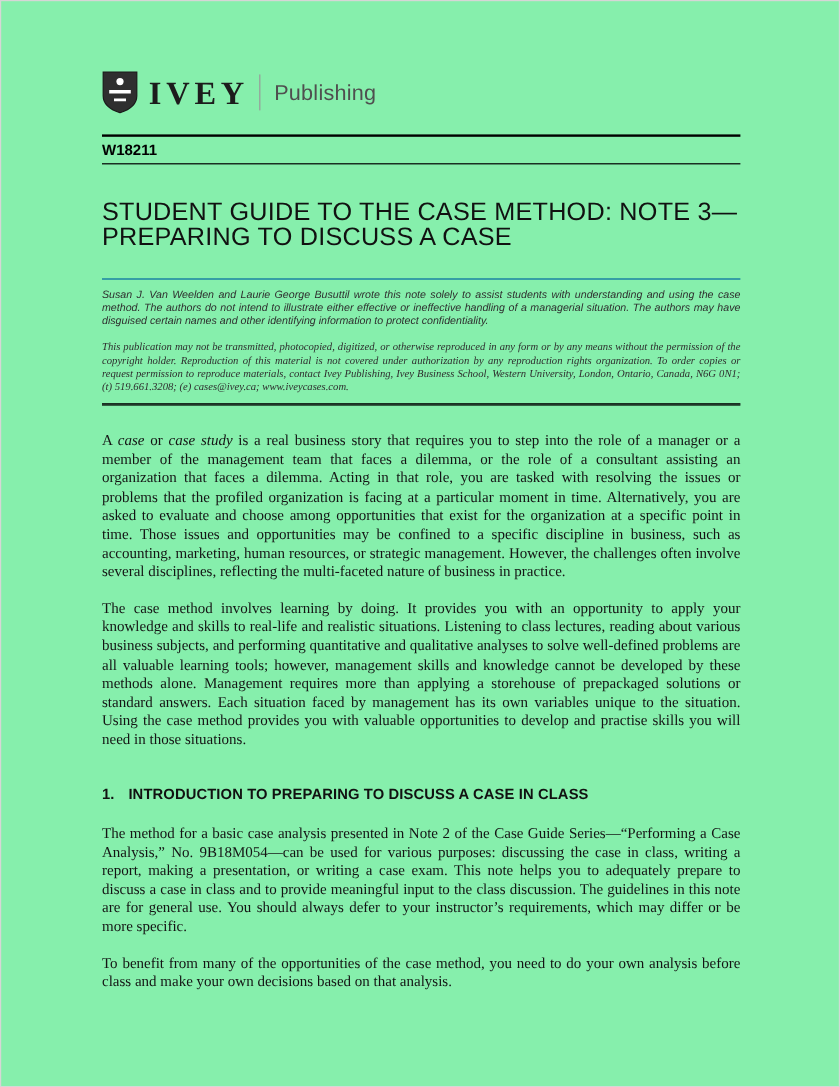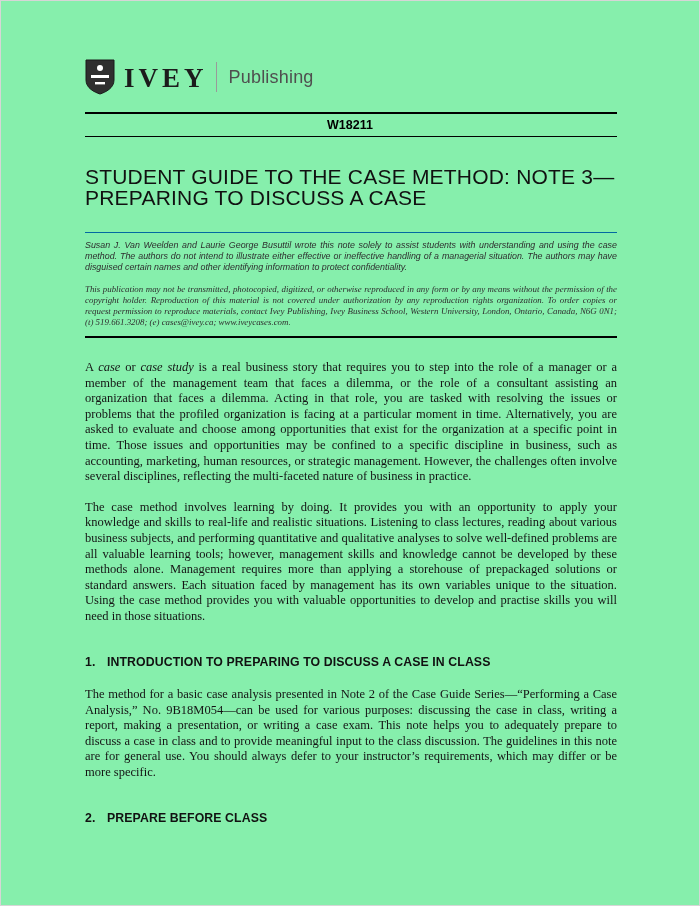--- a/index.html
+++ b/index.html
@@ -43,21 +43,21 @@
   .suffix {
     font-size: 18px;
     font-weight: 400;
     color: #4f4f4f;
     line-height: 1;
     letter-spacing: 0.2px;
   }
 
   .rule-thick { border: none; border-top: 2.5px solid #000; margin-top: 13px; }
   .doc-number {
-    text-align: center;
+    text-align: left;
     font-weight: bold;
     font-size: 12.5px;
     color: #000;
     padding: 4px 2px 4px 0;
   }
   .rule-mid { border: none; border-top: 1.5px solid #000; }
 
   
   .title {
     margin-top: 29px;
@@ -152,18 +152,18 @@
     <main class="body-text">
 
       <p class="body-para"><span>A </span><em>case</em><span> or </span><em>case study</em><span> is a real business story that requires you to step into the role of a manager or a member of the management team that faces a dilemma, or the role of a consultant assisting an organization that faces a dilemma. Acting in that role, you are tasked with resolving the issues or problems that the profiled organization is facing at a particular moment in time. Alternatively, you are asked to evaluate and choose among opportunities that exist for the organization at a specific point in time. Those issues and opportunities may be confined to a specific discipline in business, such as accounting, marketing, human resources, or strategic management. However, the challenges often involve several disciplines, reflecting the multi-faceted nature of business in practice.</span></p>
 
       <p class="body-para">The case method involves learning by doing. It provides you with an opportunity to apply your knowledge and skills to real-life and realistic situations. Listening to class lectures, reading about various business subjects, and performing quantitative and qualitative analyses to solve well-defined problems are all valuable learning tools; however, management skills and knowledge cannot be developed by these methods alone. Management requires more than applying a storehouse of prepackaged solutions or standard answers. Each situation faced by management has its own variables unique to the situation. Using the case method provides you with valuable opportunities to develop and practise skills you will need in those situations.</p>
 
       <h2 class="section-heading"><span class="num">1.</span><span>INTRODUCTION TO PREPARING TO DISCUSS A CASE IN CLASS</span></h2>
 
       <p class="body-para">The method for a basic case analysis presented in Note 2 of the Case Guide Series—“Performing a Case Analysis,” No. 9B18M054—can be used for various purposes: discussing the case in class, writing a report, making a presentation, or writing a case exam. This note helps you to adequately prepare to discuss a case in class and to provide meaningful input to the class discussion. The guidelines in this note are for general use. You should always defer to your instructor’s requirements, which may differ or be more specific.</p>
 
-      <h2 class="section-heading"><span class="num">2.</span><span>PREPARE BEFORE CLASS</span></h2>
 
+      <p class="body-para">To benefit from many of the opportunities of the case method, you need to do your own analysis before class and make your own decisions based on that analysis.</p>
 
     </main>
   </div>
 </div>
 
 </body></html>

